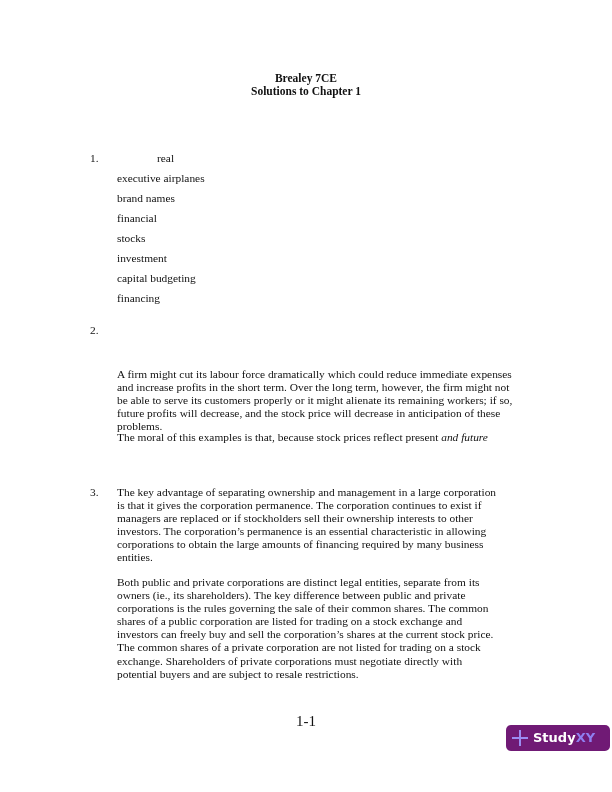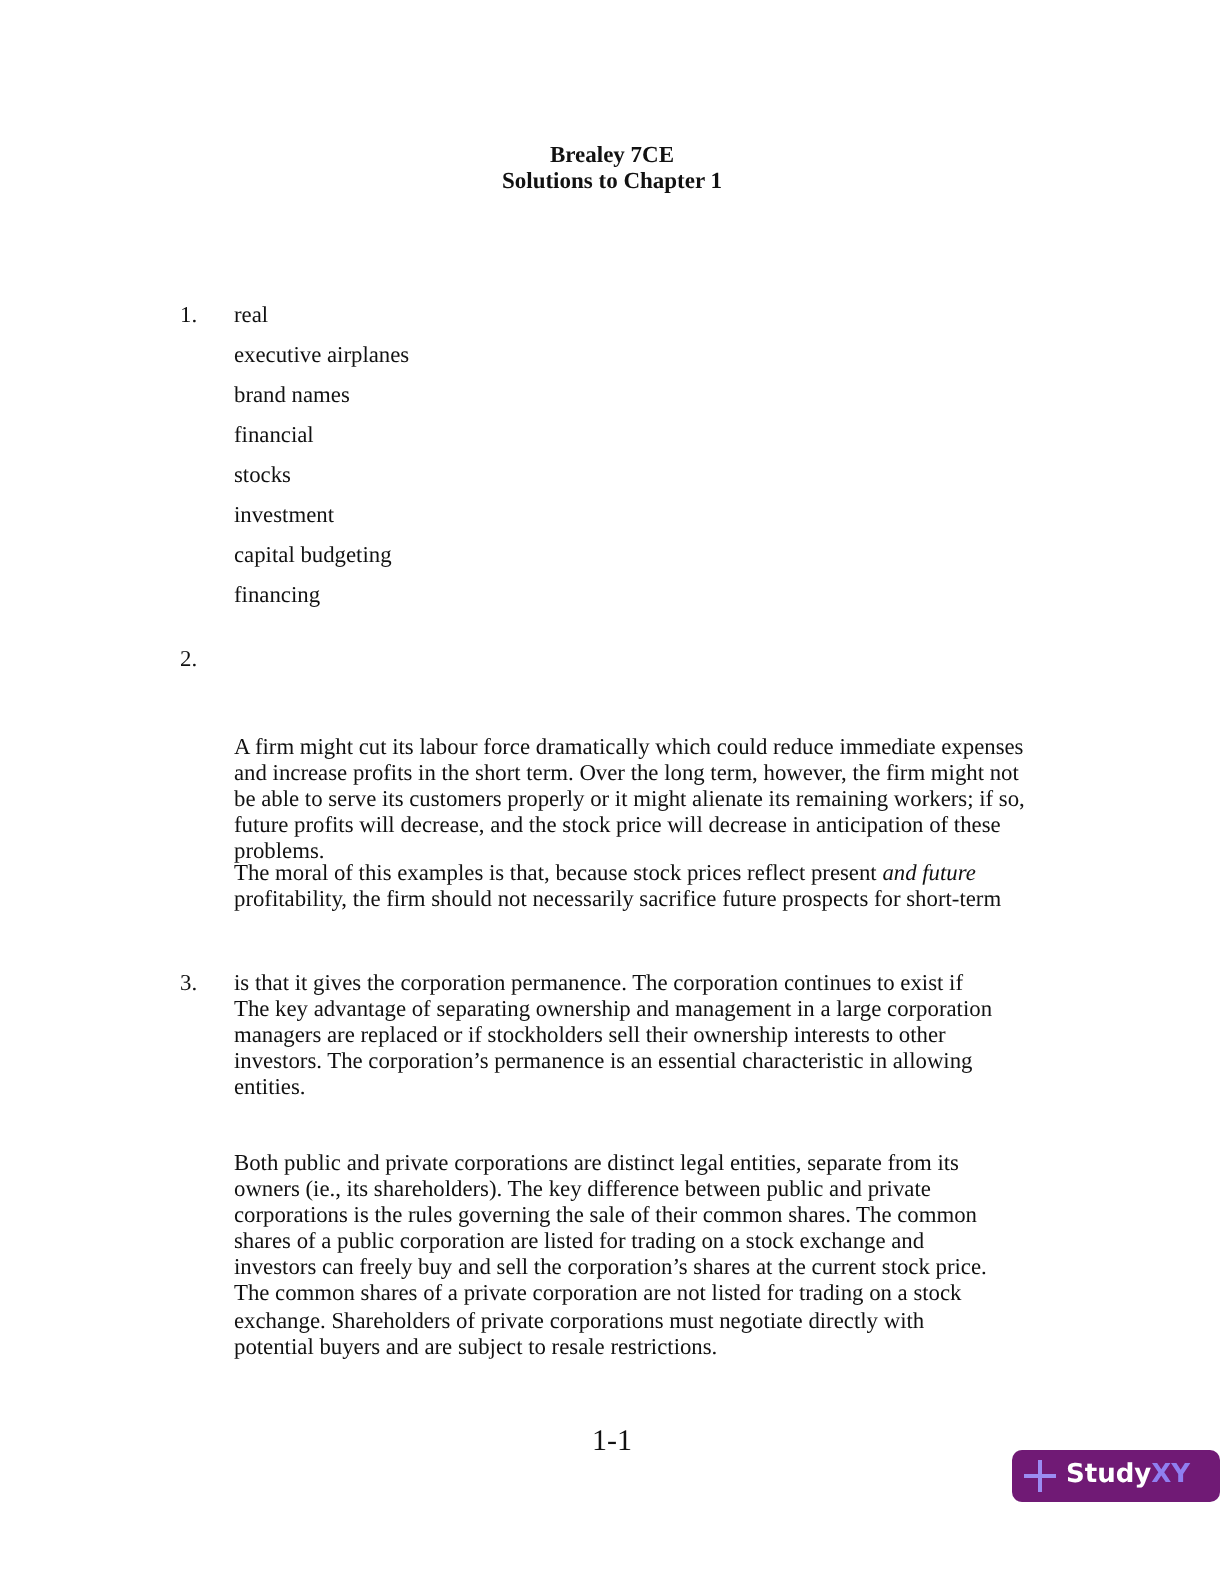--- a/index.html
+++ b/index.html
@@ -27,48 +27,48 @@
 </style>
 </head>
 <body>
 
 <div class="title">
   <div>Brealey 7CE</div>
   <div>Solutions to Chapter 1</div>
 </div>
 
 <div class="num" style="top:152px;">1.</div>
-<div class="list-item" style="top:152px;">real</div>
+<div class="list-item" style="top:152px;margin-left:40px;">real</div>
 <div class="list-item" style="top:172px;">executive airplanes</div>
 <div class="list-item" style="top:192px;">brand names</div>
 <div class="list-item" style="top:212px;">financial</div>
 <div class="list-item" style="top:232px;">stocks</div>
 <div class="list-item" style="top:252px;">investment</div>
 <div class="list-item" style="top:272px;">capital budgeting</div>
 <div class="list-item" style="top:292px;">financing</div>
 
 <div class="num" style="top:324px;">2.</div>
 <div class="para" style="top:324px;margin-top:44px;">
   <div>A firm might cut its labour force dramatically which could reduce immediate expenses</div>
   <div>and increase profits in the short term.  Over the long term, however, the firm might not</div>
   <div>be able to serve its customers properly or it might alienate its remaining workers; if so,</div>
   <div>future profits will decrease, and the stock price will decrease in anticipation of these</div>
   <div>problems.</div>
 </div>
 <div class="para" style="top:431px;">
   <div><span>The moral of this examples is that, because stock prices reflect present </span><em>and future</em></div>
-  <div>profitability, the firm should not necessarily sacrifice future prospects for short-term</div>
 </div>
 
 <div class="num" style="top:486px;">3.</div>
 <div class="para" style="top:486px;">
+  <div>The key advantage of separating ownership and management in a large corporation</div>
   <div>is that it gives the corporation permanence.  The corporation continues to exist if</div>
-  <div>The key advantage of separating ownership and management in a large corporation</div>
   <div>managers are replaced or if stockholders sell their ownership interests to other</div>
   <div>investors.  The corporation’s permanence is an essential characteristic in allowing</div>
+  <div>corporations to obtain the large amounts of financing required by many business</div>
   <div>entities.</div>
 </div>
 <div class="para" style="top:576px;">
   <div>Both public and private corporations are distinct legal entities, separate from its</div>
   <div>owners (ie., its shareholders).  The key difference between public and private</div>
   <div>corporations is the rules governing the sale of their common shares.  The common</div>
   <div>shares of a public corporation are listed for trading on a stock exchange and</div>
   <div>investors can freely buy and sell the corporation’s shares at the current stock price.</div>
   <div>The common shares of a private corporation are not listed for trading on a stock</div>
   <div>exchange.  Shareholders of private corporations must negotiate directly with</div>

